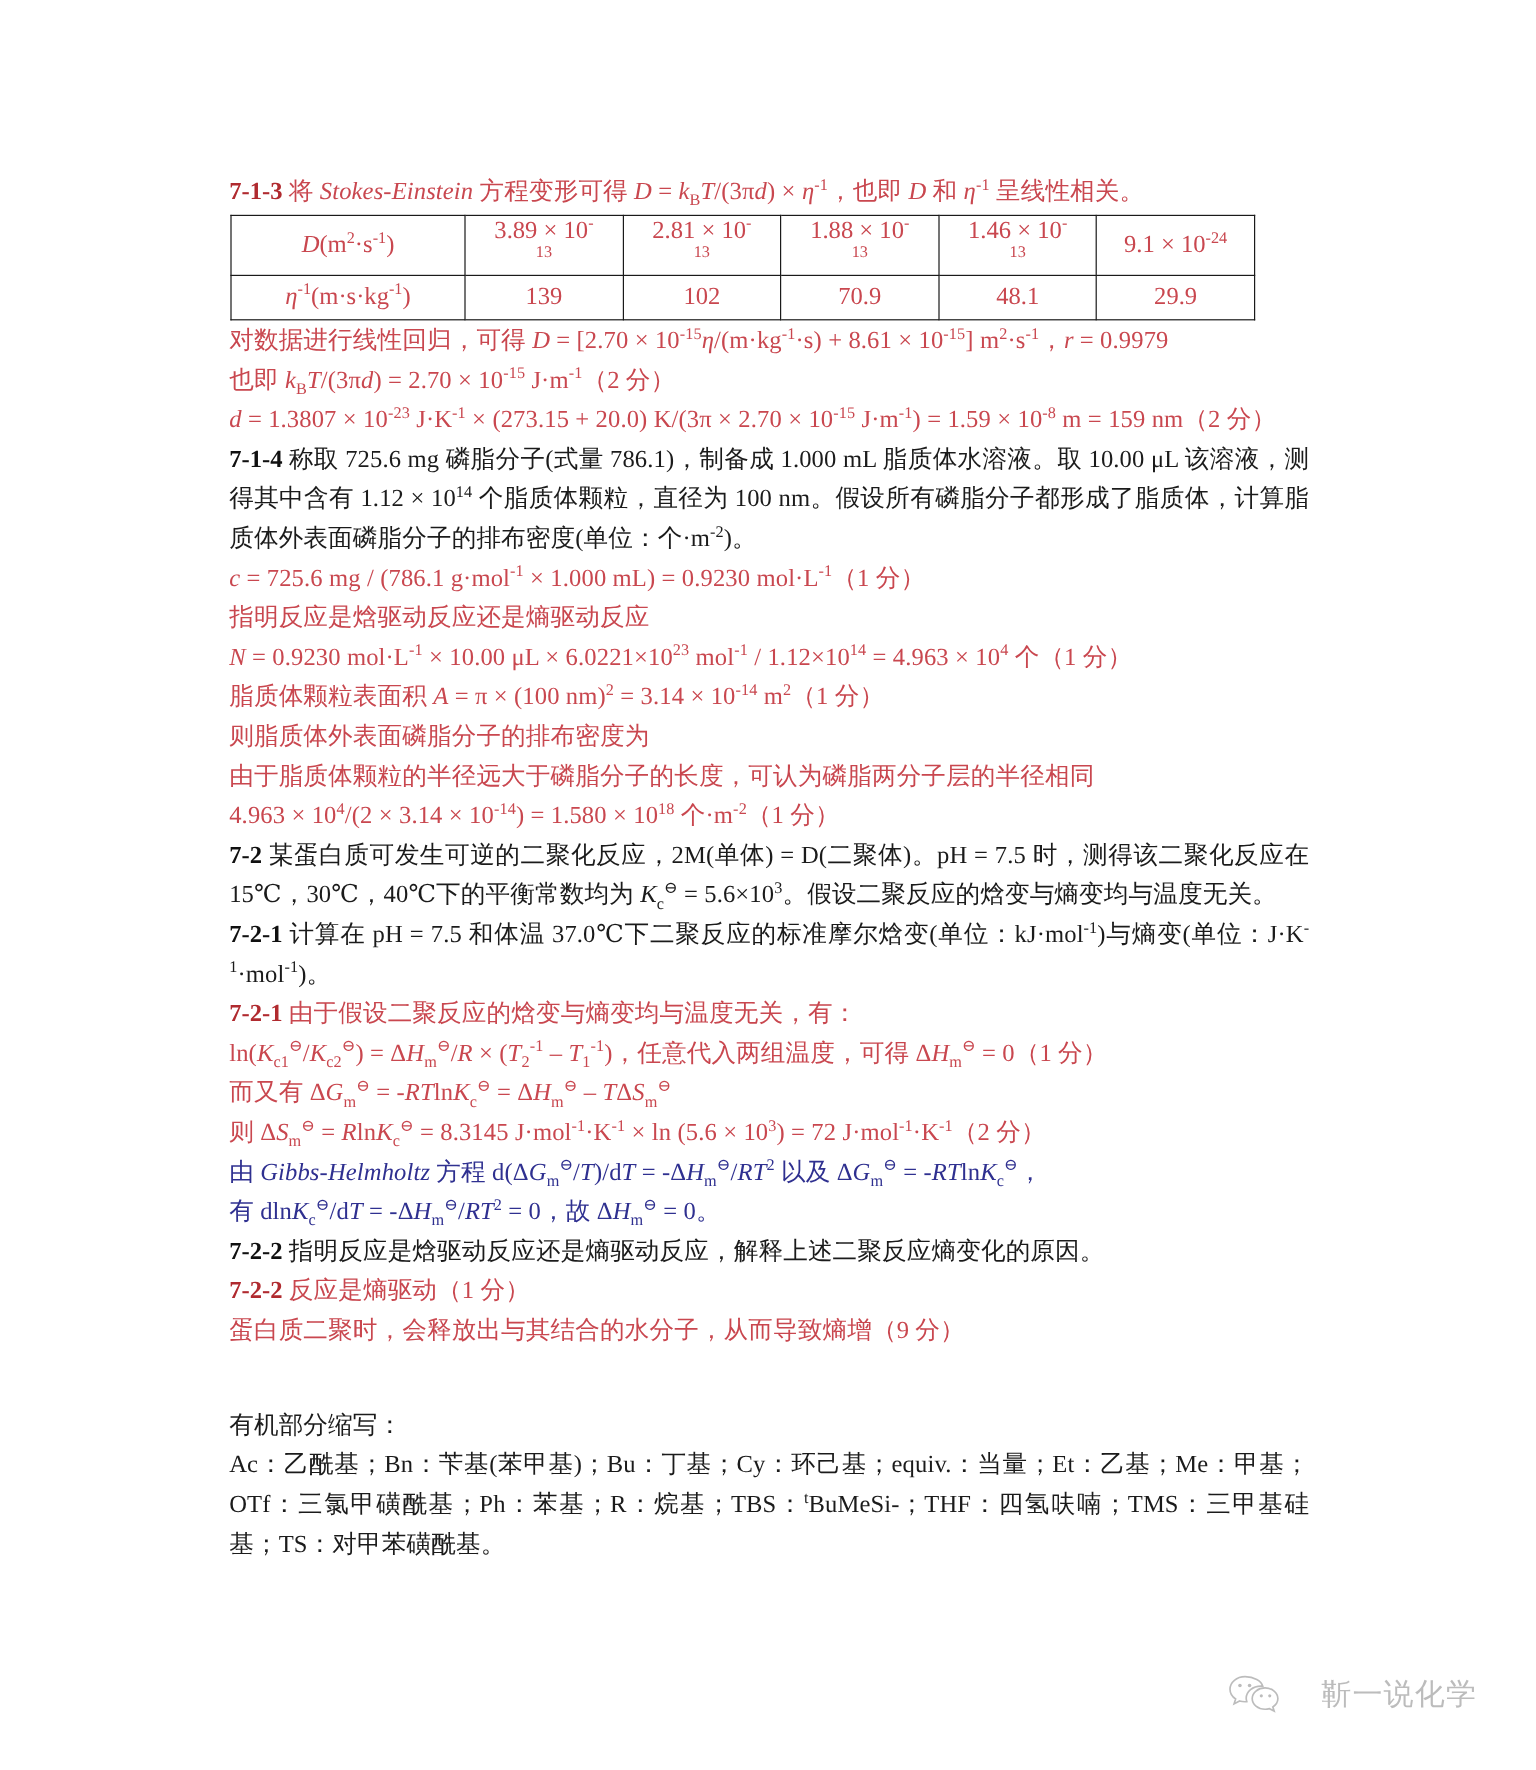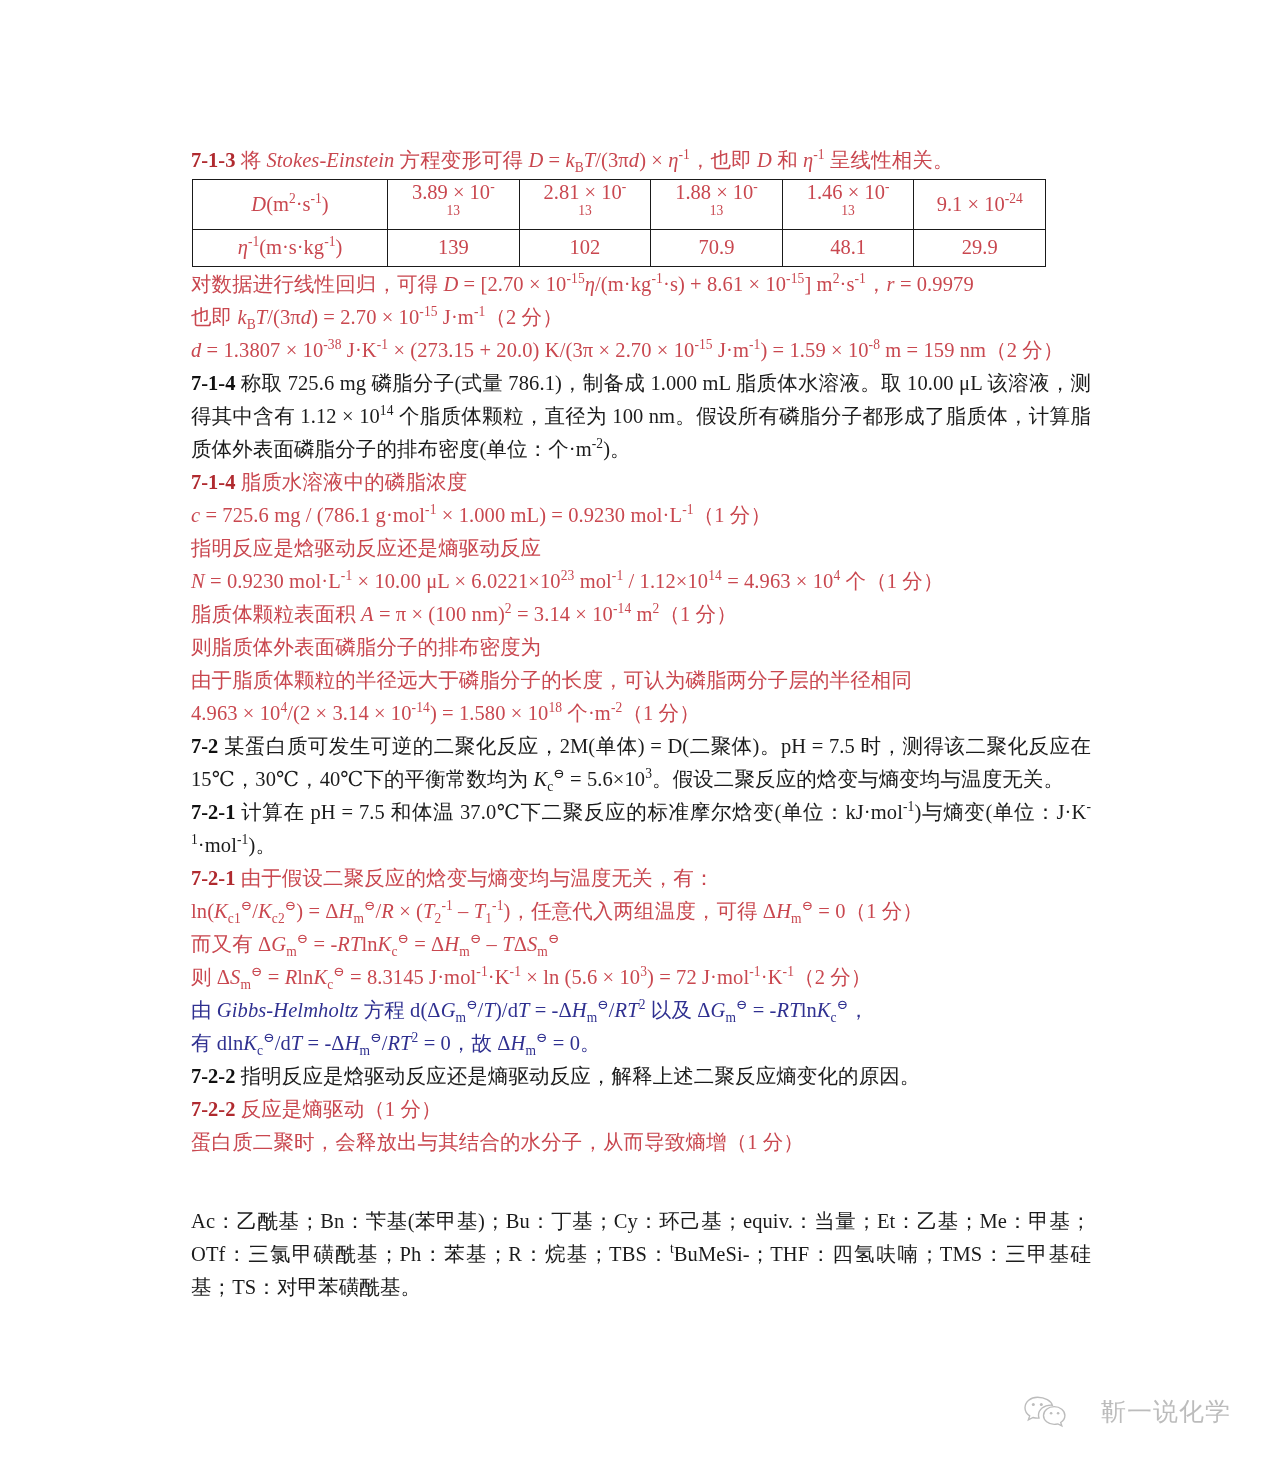--- a/index.html
+++ b/index.html
@@ -119,31 +119,27 @@
           <td>102</td>
           <td>70.9</td>
           <td>48.1</td>
           <td>29.9</td>
         </tr>
       </tbody>
     </table>
 
     <p class="line red">对数据进行线性回归，可得 <i>D</i> = [2.70 × 10<span class="up">-15</span><i>η</i>/(m·kg<span class="up">-1</span>·s) + 8.61 × 10<span class="up">-15</span>] m<span class="up">2</span>·s<span class="up">-1</span>，<i>r</i> = 0.9979</p>
     <p class="line red">也即 <i>k</i><span class="dn">B</span><i>T</i>/(3π<i>d</i>) = 2.70 × 10<span class="up">-15</span> J·m<span class="up">-1</span>（2 分）</p>
-    <p class="line red"><i>d</i> = 1.3807 × 10<span class="up">-38</span> J·K<span class="up">-1</span> × (273.15 + 20.0) K/(3π × 2.70 × 10<span class="up">-15</span> J·m<span class="up">-1</span>) = 1.59 × 10<span class="up">-8</span> m = 159 nm（2 分）</p>
+    <p class="line red"><i>d</i> = 1.3807 × 10<span class="up">-23</span> J·K<span class="up">-1</span> × (273.15 + 20.0) K/(3π × 2.70 × 10<span class="up">-15</span> J·m<span class="up">-1</span>) = 1.59 × 10<span class="up">-8</span> m = 159 nm（2 分）</p>
 
     <p class="line black">
       <span class="lbl lbl-black">7-1-4</span>
       <span>称取 725.6 mg 磷脂分子(式量 786.1)，制备成 1.000 mL 脂质体水溶液。取 10.00 μL 该溶液，测得其中含有 1.12 × 10<span class="up">14</span> 个脂质体颗粒，直径为 100 nm。假设所有磷脂分子都形成了脂质体，计算脂质体外表面磷脂分子的排布密度(单位：个·m<span class="up">-2</span>)。</span>
     </p>
 
-    <p class="line red">
-      <span class="lbl lbl-red">7-1-4</span>
-      <span>脂质水溶液中的磷脂浓度</span>
-    </p>
     <p class="line red"><i>c</i> = 725.6 mg / (786.1 g·mol<span class="up">-1</span> × 1.000 mL) = 0.9230 mol·L<span class="up">-1</span>（1 分）</p>
     <p class="line red">指明反应是焓驱动反应还是熵驱动反应</p>
     <p class="line red"><i>N</i> = 0.9230 mol·L<span class="up">-1</span> × 10.00 μL × 6.0221×10<span class="up">23</span> mol<span class="up">-1</span> / 1.12×10<span class="up">14</span> = 4.963 × 10<span class="up">4</span> 个（1 分）</p>
     <p class="line red">脂质体颗粒表面积 <i>A</i> = π × (100 nm)<span class="up">2</span> = 3.14 × 10<span class="up">-14</span> m<span class="up">2</span>（1 分）</p>
     <p class="line red">则脂质体外表面磷脂分子的排布密度为</p>
     <p class="line red">由于脂质体颗粒的半径远大于磷脂分子的长度，可认为磷脂两分子层的半径相同</p>
     <p class="line red">4.963 × 10<span class="up">4</span>/(2 × 3.14 × 10<span class="up">-14</span>) = 1.580 × 10<span class="up">18</span> 个·m<span class="up">-2</span>（1 分）</p>
 
     <p class="line black">
       <span class="lbl lbl-black">7-2</span>
@@ -167,24 +163,25 @@
 
     <p class="line black">
       <span class="lbl lbl-black">7-2-2</span>
       <span>指明反应是焓驱动反应还是熵驱动反应，解释上述二聚反应熵变化的原因。</span>
     </p>
 
     <p class="line red">
       <span class="lbl lbl-red">7-2-2</span>
       <span>反应是熵驱动（1 分）</span>
     </p>
-    <p class="line red">蛋白质二聚时，会释放出与其结合的水分子，从而导致熵增（1 分）</p>
+    <p class="line red">蛋白质二聚时，会释放出与其结合的水分子，从而导致熵增（9 分）</p>
 
     <div class="gap-lg"></div>
 
+    <p class="line black">有机部分缩写：</p>
     <p class="line black">Ac：乙酰基；Bn：苄基(苯甲基)；Bu：丁基；Cy：环己基；equiv.：当量；Et：乙基；Me：甲基；OTf：三氯甲磺酰基；Ph：苯基；R：烷基；TBS：<span class="up">t</span>BuMeSi-；THF：四氢呋喃；TMS：三甲基硅基；TS：对甲苯磺酰基。</p>
 
   </div>
 
   <div class="watermark">
     <svg class="wm-icon" viewBox="0 0 46 34">
       <path d="M15.5 3.2C8.6 3.2 3 7.9 3 13.7c0 3.3 1.8 6.2 4.7 8.1l-1.3 4.1 4.6-2.4c1.4.4 2.9.6 4.5.6.5 0 1 0 1.5-.1-.3-.9-.5-1.8-.5-2.8 0-5.6 5.5-10.1 12.3-10.1.5 0 1 0 1.5.1C29.2 7 23 3.2 15.5 3.2z" fill="none" stroke="#8d8d8d" stroke-width="1.4"></path>
       <circle cx="11.3" cy="10.6" r="1.5" fill="#8d8d8d"></circle>
       <circle cx="19.3" cy="10.6" r="1.5" fill="#8d8d8d"></circle>
       <path d="M42.9 21.5c0-4.9-4.8-8.9-10.7-8.9s-10.7 4-10.7 8.9c0 4.9 4.8 8.9 10.7 8.9 1.3 0 2.5-.2 3.7-.5l3.9 2-1.1-3.4c2.5-1.6 4.2-4.1 4.2-7z" fill="none" stroke="#8d8d8d" stroke-width="1.4"></path>

